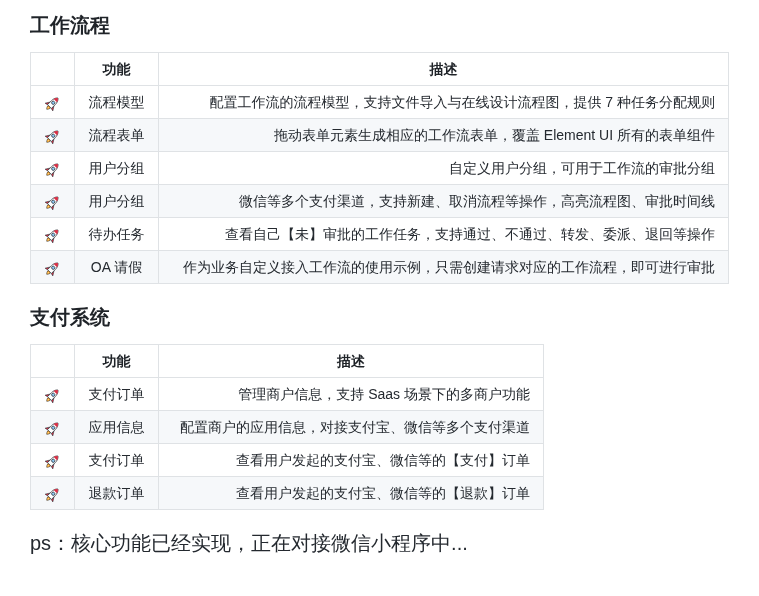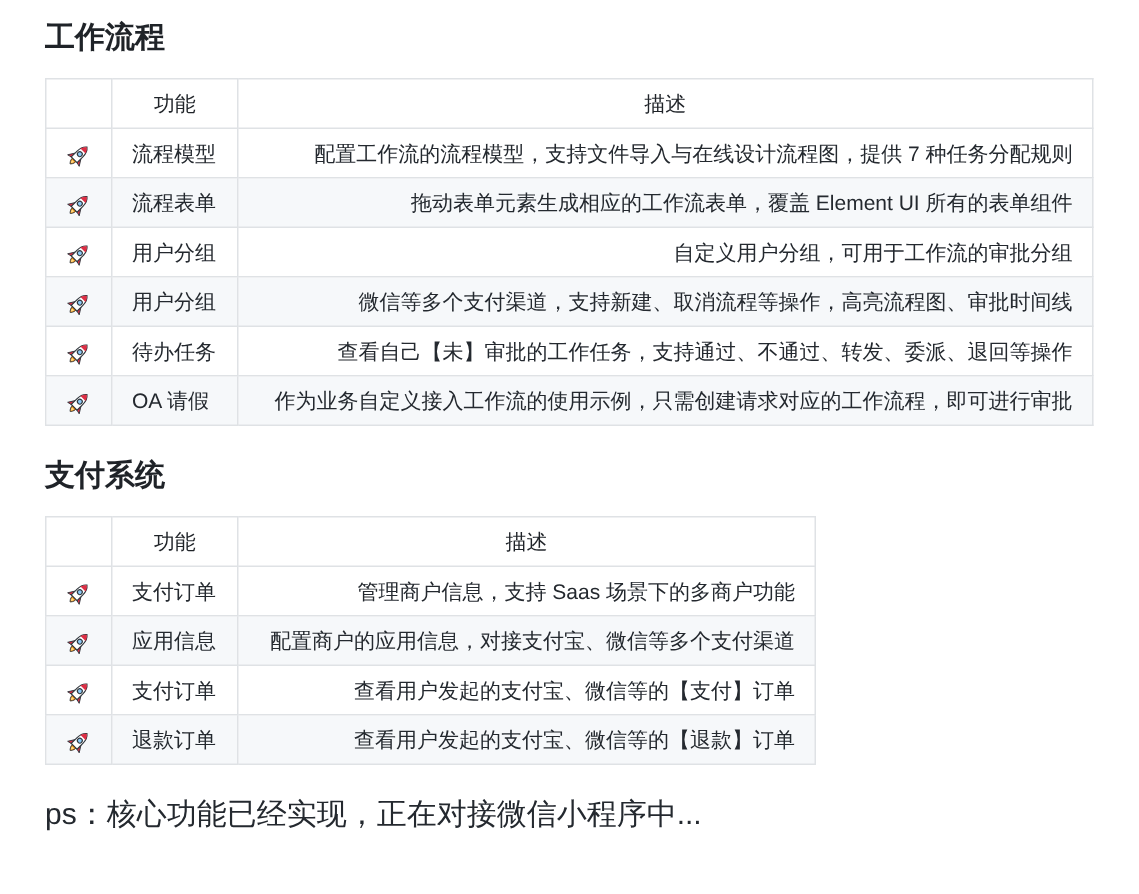--- a/index.html
+++ b/index.html
@@ -30,29 +30,29 @@
   }
   table.feature-table th,
   table.feature-table td {
     border: 1px solid #dfe2e5;
     padding: 6px 13px;
     line-height: 20px;
     white-space: nowrap;
     background-clip: padding-box;
   }
   table.feature-table th {
-    font-weight: 400;
+    font-weight: 700;
     text-align: center;
     color: #1f2328;
   }
   table.feature-table .col-icon  { width: 42px; min-width: 42px; }
   table.feature-table .col-feature { width: 84px; min-width: 84px; text-align: center; }
   table.feature-table tbody tr:nth-child(even) td { background-color: #f6f8fa; }
   .cell-icon { text-align: center; }
-  .cell-feature { }
+  .cell-feature { text-align: center; }
   .cell-desc { text-align: right; }
   .section-workflow .col-desc { width: 572px; }
   .section-payment  .col-desc { width: 385px; }
 
   .rocket {
     display: inline-block;
     width: 17px;
     height: 17px;
     vertical-align: middle;
   }

